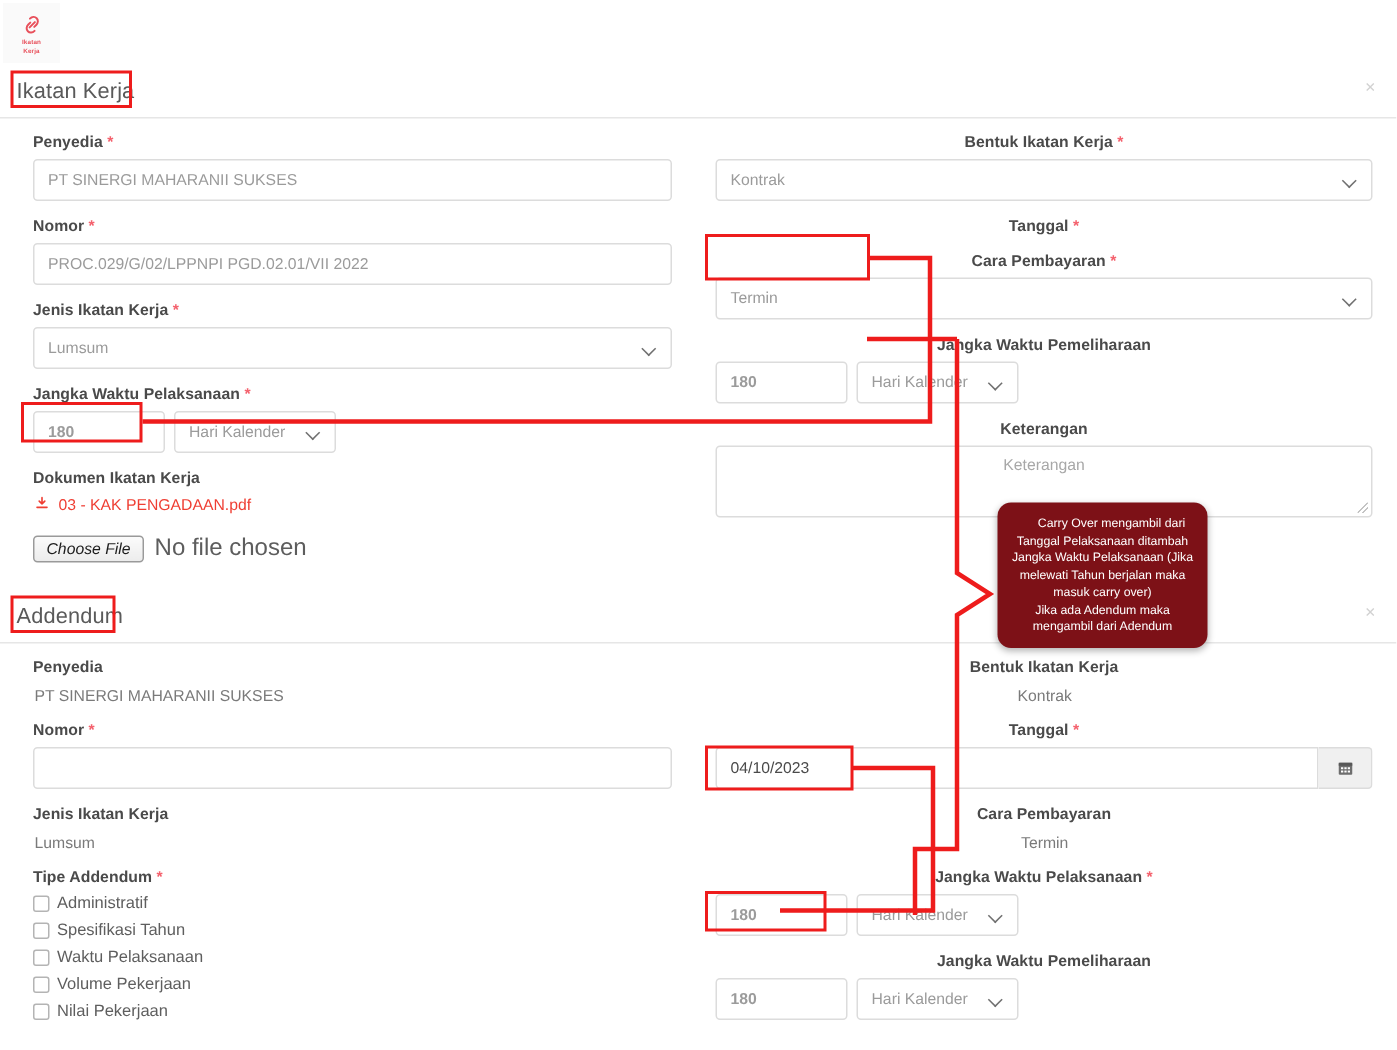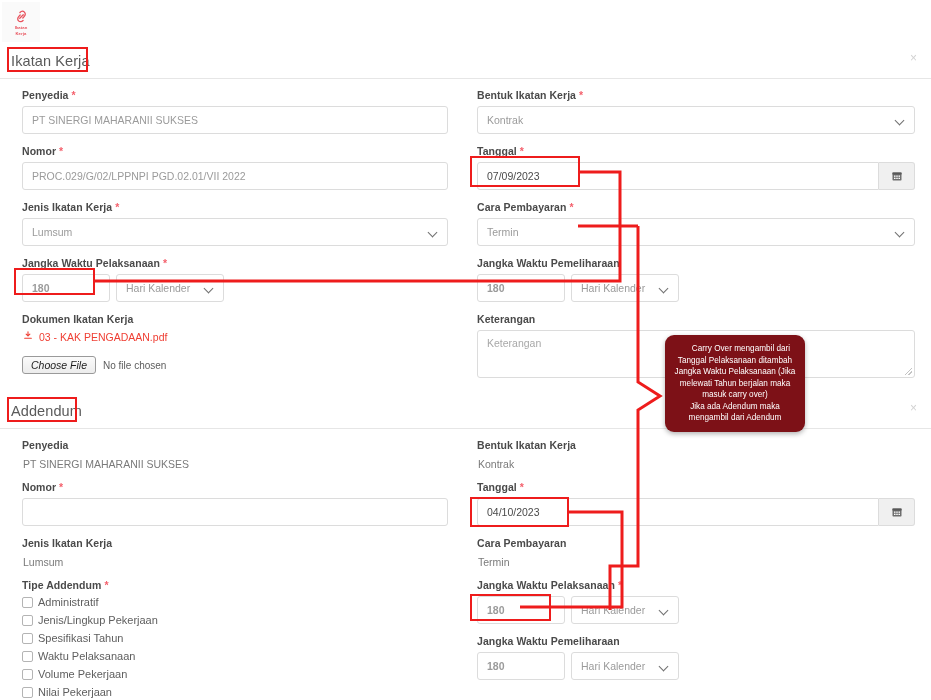--- a/index.html
+++ b/index.html
@@ -44,21 +44,21 @@
     cursor: pointer; user-select: none;
   }
   .panel-rule { height: 1px; background: #e6e6e6; width: 931px; }
 
   
   .form-grid {
     display: grid; grid-template-columns: 470px 461px;
     padding-top: 10px;
   }
   .col { padding: 0 22px 0 22px; }
-  .col.right { padding-left: 7px; padding-right: 16px; }
+  .col.right { padding-left: 7px; padding-right: 16px; text-align: center; }
 
   .fld { margin-bottom: 11px; position: relative; }
   .lbl {
     font-size: 10.5px; font-weight: 700; color: #4a4a4a;
     margin-bottom: 5px; display: block; letter-spacing: .05px;
   }
   .req { color: #f4606c; font-weight: 700; }
 
   .inp {
     width: 100%; height: 28px;
@@ -126,21 +126,21 @@
     font-size: 10.5px; color: #ef3e33; margin: 1px 0 13px 1px;
     cursor: pointer;
   }
   .filerow { display: flex; align-items: center; gap: 7px; }
   .choose-file {
     border: 1px solid #9a9a9a; border-radius: 3px;
     background: linear-gradient(#fbfbfb, #ececec);
     font-size: 10.5px; color: #1c1c1c;
     padding: 2px 8px; cursor: pointer; font-style: italic;
   }
-  .nofile { font-size: 10px; color: #5d5d5d; }
+  .nofile { font-size: 16px; color: #5d5d5d; }
 
   
   .cb-row {
     display: flex; align-items: center; gap: 5px;
     margin-bottom: 6px; cursor: pointer;
   }
   .cb-box {
     width: 11px; height: 11px; flex: none;
     border: 1px solid #b4b4b4; border-radius: 2px; background: #fff;
   }
@@ -262,37 +262,20 @@
             <span>Kontrak</span>
             <span class="caret"></span>
           </div>
         </div>
 
         <div class="fld">
           <label class="lbl">
             <span>Tanggal</span>
             <span class="req">*</span>
           </label>
-          <div class="date-wrap">
-            <div class="inp">07/09/2023</div>
-            <div class="cal-btn">
-              <svg width="12" height="12" viewBox="0 0 24 24">
-                <rect x="3" y="5" width="18" height="16" rx="1.5" fill="#6e6e6e"></rect>
-                <rect x="3" y="5" width="18" height="4" fill="#585858"></rect>
-                <g fill="#ffffff">
-                  <rect x="6" y="11" width="3" height="2.6"></rect>
-                  <rect x="10.5" y="11" width="3" height="2.6"></rect>
-                  <rect x="15" y="11" width="3" height="2.6"></rect>
-                  <rect x="6" y="15.4" width="3" height="2.6"></rect>
-                  <rect x="10.5" y="15.4" width="3" height="2.6"></rect>
-                  <rect x="15" y="15.4" width="3" height="2.6"></rect>
-                </g>
-              </svg>
-            </div>
-          </div>
         </div>
 
         <div class="fld">
           <label class="lbl">
             <span>Cara Pembayaran</span>
             <span class="req">*</span>
           </label>
           <div class="sel">
             <span>Termin</span>
             <span class="caret"></span>
@@ -353,24 +336,20 @@
 
         <div class="fld">
           <label class="lbl">
             <span>Tipe Addendum</span>
             <span class="req">*</span>
           </label>
 
           <div class="cb-row">
             <span class="cb-box"></span>
             <span class="cb-lbl">Administratif</span>
-          </div>
-          <div class="cb-row">
-            <span class="cb-box"></span>
-            <span class="cb-lbl">Jenis/Lingkup Pekerjaan</span>
           </div>
           <div class="cb-row">
             <span class="cb-box"></span>
             <span class="cb-lbl">Spesifikasi Tahun</span>
           </div>
           <div class="cb-row">
             <span class="cb-box"></span>
             <span class="cb-lbl">Waktu Pelaksanaan</span>
           </div>
           <div class="cb-row">

